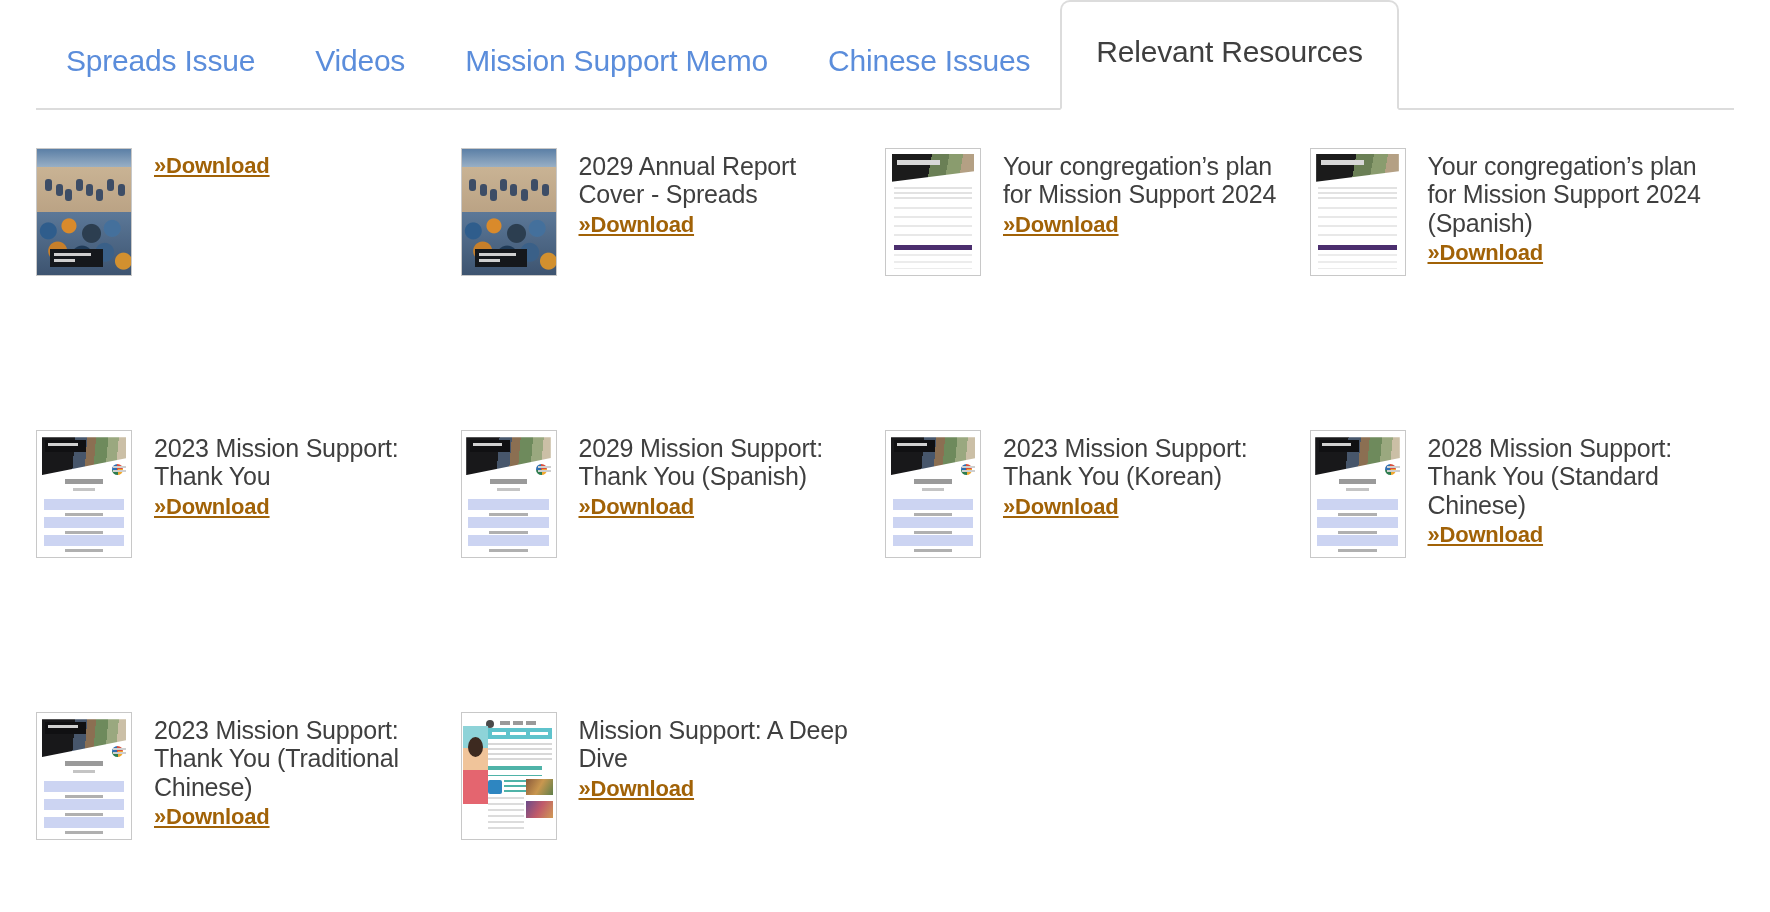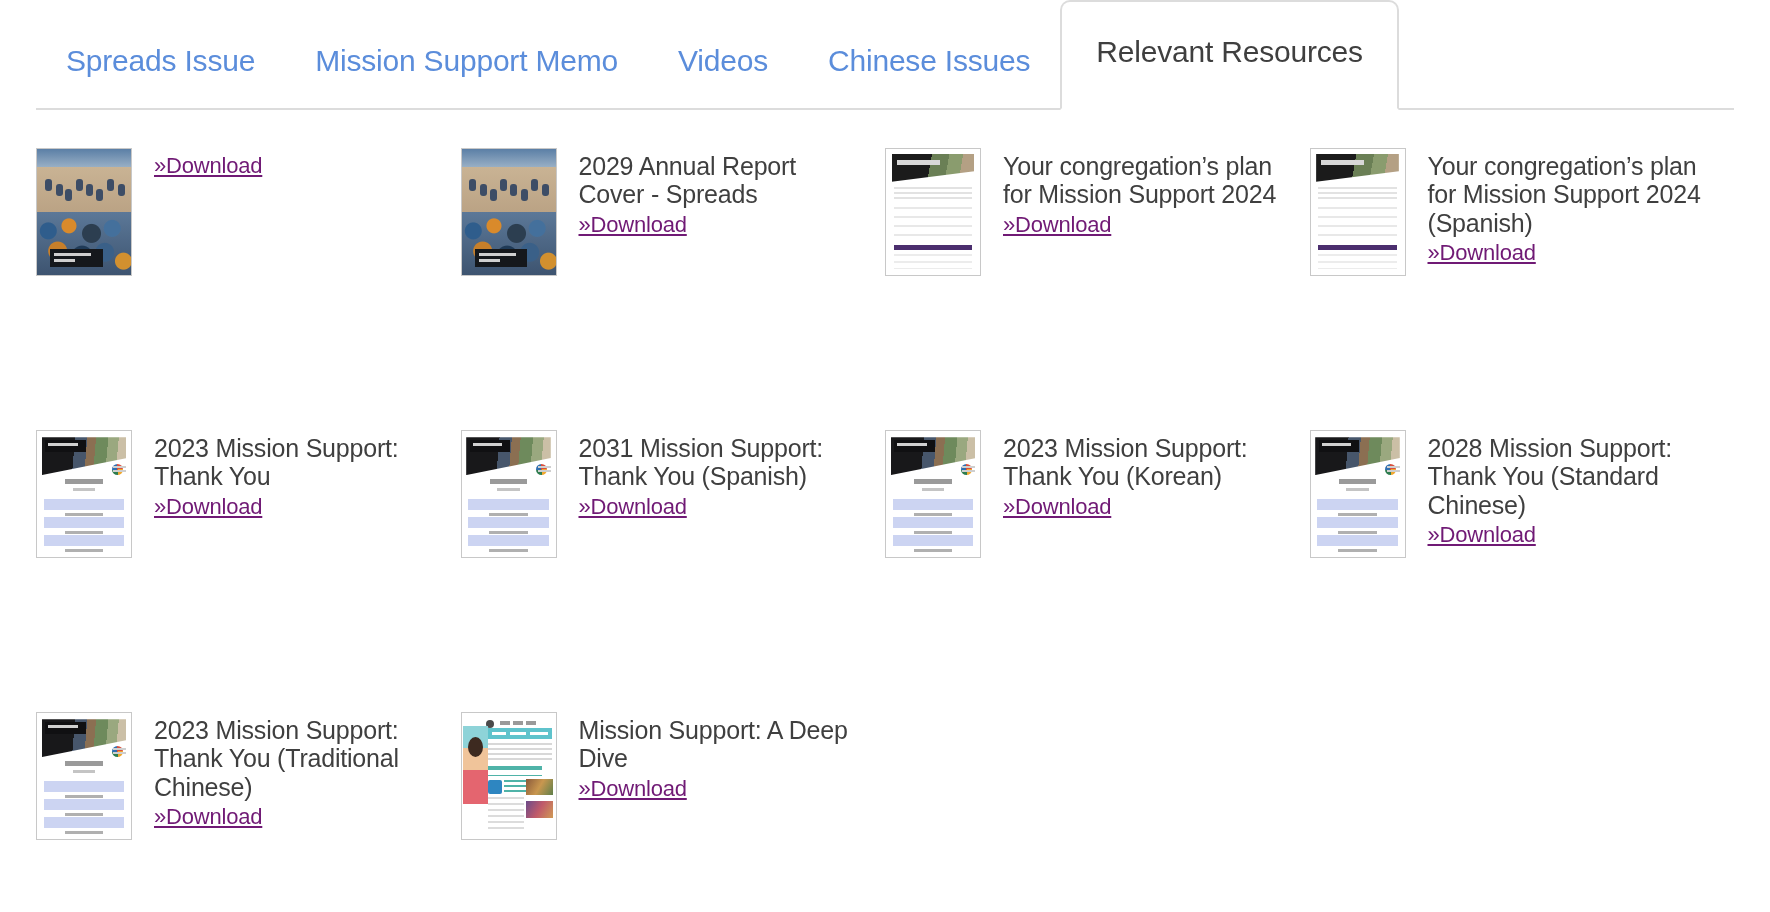--- a/index.html
+++ b/index.html
@@ -96,25 +96,26 @@
     font-size: 25px;
     line-height: 1.13;
     color: #3f3f3f;
     margin: 0 0 2px 0;
     letter-spacing: -0.2px;
   }
   .dl {
     display: inline-block;
     font-size: 22px;
     line-height: 1.3;
-    color: #701a75;
+    color: #a16207;
     text-decoration: underline;
     text-underline-offset: 2px;
     cursor: pointer;
     letter-spacing: -0.2px;
+    font-weight: bold;
   }
 
   
   
   .t-beach .sky {
     position: absolute; left:0; top:0; width:100%; height:16%;
     background: linear-gradient(#5b7fa6, #9fb4c8);
   }
   .t-beach .sand {
     position: absolute; left:0; top:14%; width:100%; height:40%;
@@ -287,22 +288,22 @@
     position:absolute; left:28%; top:67%; width:38%; height:26%;
     background: repeating-linear-gradient(#dcdcdc 0 2px, transparent 2px 6px);
   }
 </style>
 </head>
 <body>
 
 <div class="tabs-wrap">
   <div class="tabs" id="tabs">
       <div class="tab">Spreads Issue</div>
+      <div class="tab">Videos</div>
       <div class="tab">Mission Support Memo</div>
-      <div class="tab">Videos</div>
       <div class="tab">Chinese Issues</div>
       <div class="tab active">Relevant Resources</div>
     </div>
   <div class="tabs-rule"></div>
 </div>
 
 <div class="grid" id="grid">
     <div class="cell">
       <a class="thumb-link">
         <span class="thumb t-beach">
@@ -416,21 +417,21 @@
           <div class="rows">
             <i></i>
             <i></i>
             <i></i>
             <u></u>
             <u></u>
             <u></u>
           </div>
         </span>
       </a>
-      <div class="meta"><div class="title">2031 Mission Support: Thank You (Spanish)</div><a class="dl">»Download</a></div>
+      <div class="meta"><div class="title">2029 Mission Support: Thank You (Spanish)</div><a class="dl">»Download</a></div>
     </div>
     <div class="cell">
       <a class="thumb-link">
         <span class="thumb t-thanks">
           <div class="band">
             <div class="photo"></div>
             <div class="darklbl">
               <i></i>
             </div>
           </div>

